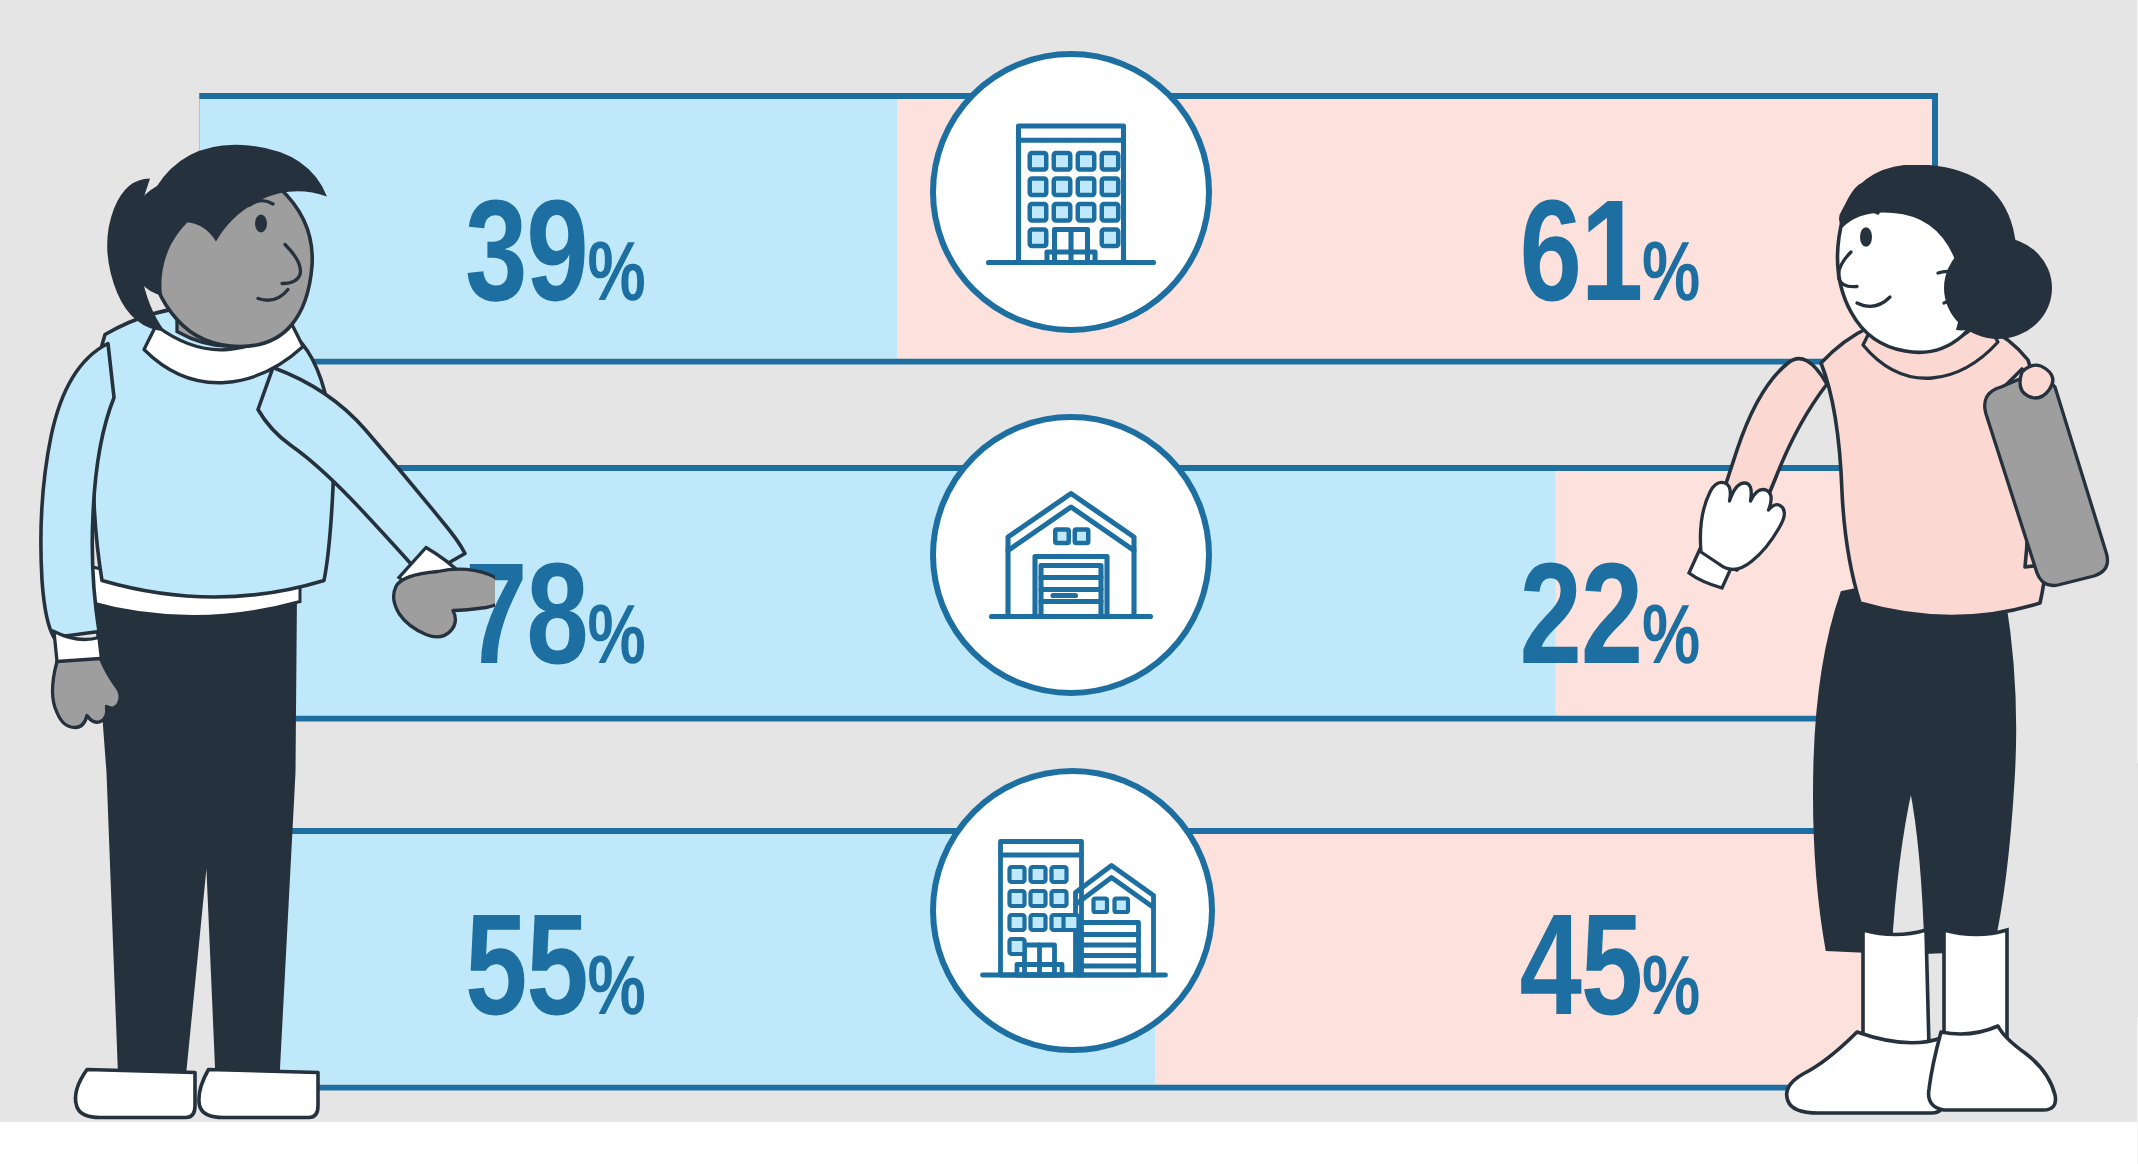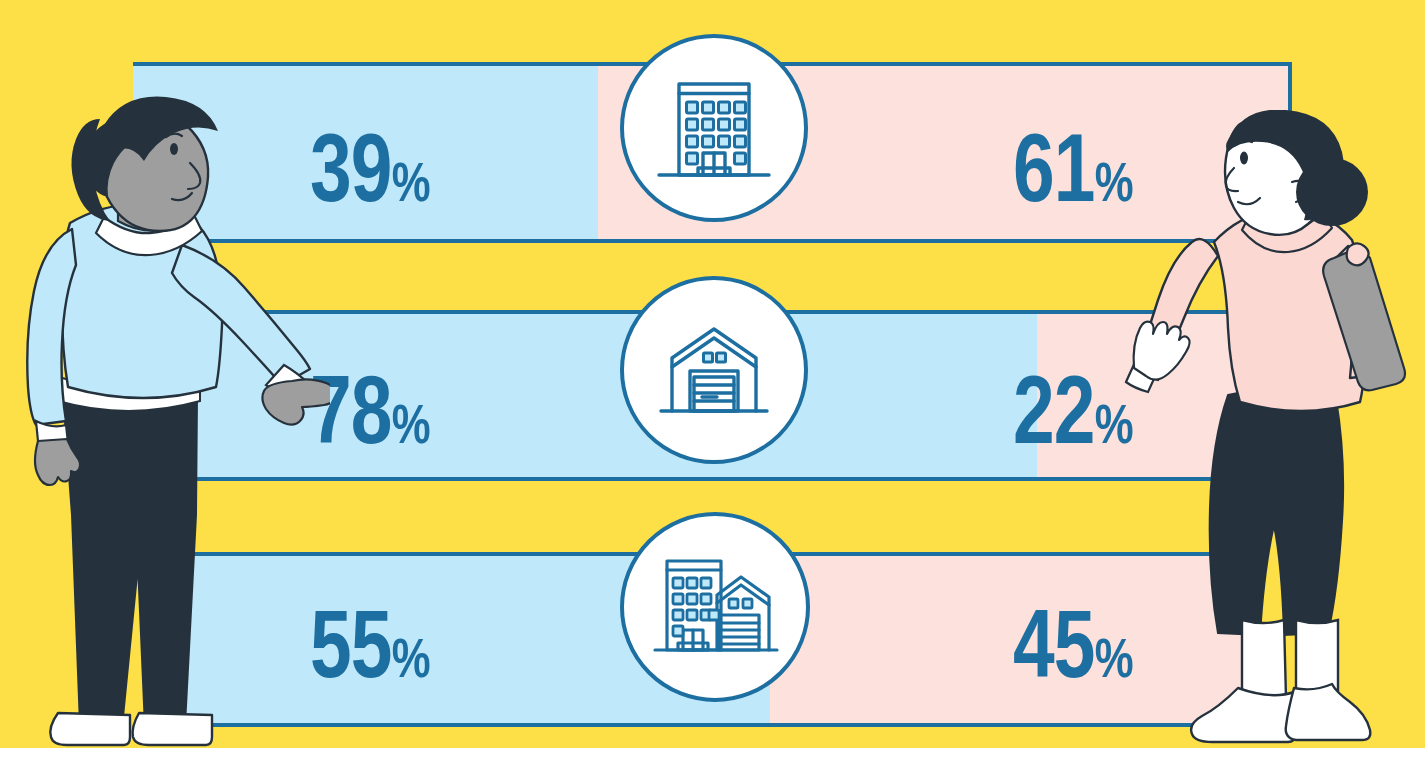--- a/index.html
+++ b/index.html
@@ -5,21 +5,21 @@
 <style>
   html,body{margin:0;padding:0;background:#ffffff;}
   body{
     font-family:"Liberation Sans", sans-serif;
     -webkit-font-smoothing:antialiased;
   }
   #stage{
     position:relative;
     width:1425px;
     height:748px;
-    background:#fde047;
+    background:#e5e5e5;
     overflow:hidden;
   }
 
   
   .bar{
     position:absolute;
     box-sizing:border-box;
     border-top:4px solid #1c6fa0;
     border-bottom:4px solid #1c6fa0;
     display:flex;

